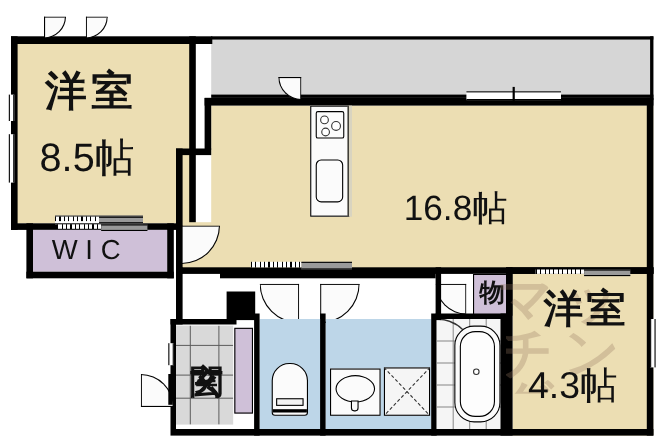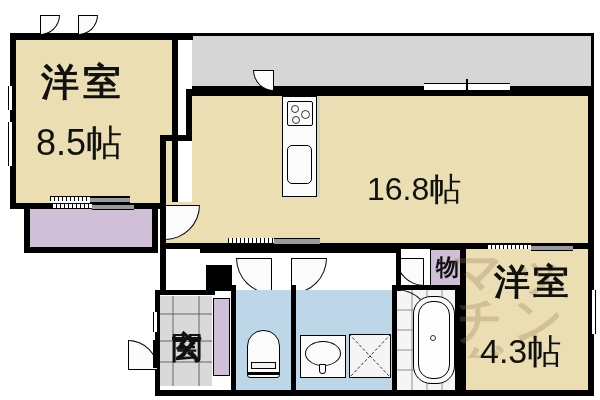--- a/index.html
+++ b/index.html
@@ -71,20 +71,21 @@
 
   <div class="lbl txt-jp" style="left:41px;top:63px;font-size:38px;letter-spacing:4px;">洋室</div>
   <div class="lbl txt-lat" style="left:36px;top:125px;font-size:36px;">8.5帖</div>
 
   <div class="area fill-wic" style="left:30px;top:209px;width:122px;height:38px;"></div>
   <div class="wall" style="left:24px;top:203px;width:6px;height:50px;"></div>
   <div class="wall" style="left:24px;top:247px;width:134px;height:6px;"></div>
   <div class="wall" style="left:152px;top:203px;width:6px;height:50px;"></div>
   <div class="win-dash" style="left:52px;top:204px;width:40px;height:4px;"></div>
   <div class="win-gray" style="left:92px;top:204px;width:42px;height:4px;"></div>
+  <div class="lbl txt-lat" style="left:47px;top:215px;font-size:25px;letter-spacing:7px;">WIC</div>
 
   <div class="area fill-room" style="left:192px;top:96px;width:402px;height:152px;"></div>
   <div class="area fill-room" style="left:160px;top:202px;width:40px;height:46px;"></div>
 
   <div class="wall" style="left:186px;top:89px;width:408px;height:7px;"></div>
   <div class="wall" style="left:588px;top:89px;width:6px;height:160px;"></div>
   <div class="wall" style="left:186px;top:89px;width:6px;height:47px;"></div>
   <div class="wall" style="left:160px;top:135px;width:6px;height:114px;"></div>
   <div class="wall" style="left:160px;top:135px;width:32px;height:6px;"></div>
   <div class="wall" style="left:160px;top:243px;width:434px;height:6px;"></div>

